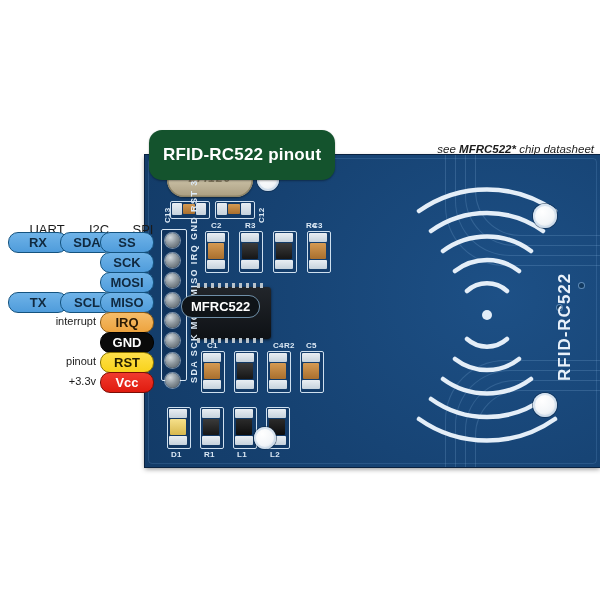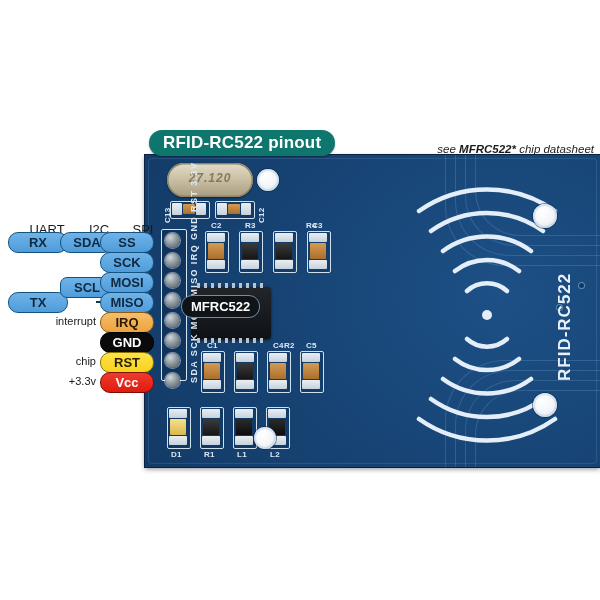--- a/index.html
+++ b/index.html
@@ -9,22 +9,22 @@
     font-family:"Liberation Sans", sans-serif;
     overflow:hidden;
     position:relative;
   }
   #stage{position:absolute;left:0;top:0;width:600px;height:600px;}
 
   
   .title-badge{
     position:absolute;left:149px;top:130px;
     height:26px;line-height:26px;
-    padding:0 14px;
-    background:#0f766e;
+    padding:12px 14px;
+    background:#14532d;
     border-radius:13px;
     color:#ffffff;
     font-size:17px;font-weight:bold;
     letter-spacing:.2px;
     white-space:nowrap;
     z-index:40;
     box-shadow:0 1px 2px rgba(0,0,0,.35);
   }
   .datasheet-note{
     position:absolute;right:6px;top:143px;
@@ -353,28 +353,28 @@
   <div class="link" style="left:140px;top:301px;width:12px;"></div>
   <div class="link" style="left:140px;top:321px;width:12px;"></div>
   <div class="link" style="left:140px;top:341px;width:12px;"></div>
   <div class="link" style="left:140px;top:361px;width:12px;"></div>
   <div class="link" style="left:140px;top:381px;width:12px;"></div>
 
   <div class="pill pill-blue" style="left:8px;top:232px;width:58px;">RX</div>
   <div class="pill pill-blue" style="left:8px;top:292px;width:58px;">TX</div>
 
   <div class="pill pill-blue" style="left:60px;top:232px;width:52px;">SDA</div>
-  <div class="pill pill-blue" style="left:60px;top:277px;width:52px;border-radius:7px;">SCL</div>
+  <div class="pill pill-blue" style="left:60px;top:292px;width:52px;">SCL</div>
 
   <div class="pill pill-blue" style="left:100px;top:232px;width:52px;">SS</div>
   <div class="pill pill-blue" style="left:100px;top:252px;width:52px;">SCK</div>
   <div class="pill pill-blue" style="left:100px;top:272px;width:52px;">MOSI</div>
   <div class="pill pill-blue" style="left:100px;top:292px;width:52px;">MISO</div>
   <div class="pill pill-orange" style="left:100px;top:312px;width:52px;">IRQ</div>
   <div class="pill pill-black" style="left:100px;top:332px;width:52px;">GND</div>
   <div class="pill pill-yellow" style="left:100px;top:352px;width:52px;">RST</div>
   <div class="pill pill-red" style="left:100px;top:372px;width:52px;">Vcc</div>
 
   <div class="side-note" style="left:18px;top:315px;width:78px;">interrupt</div>
-  <div class="side-note" style="left:18px;top:355px;width:78px;">chip</div>
+  <div class="side-note" style="left:18px;top:355px;width:78px;">pinout</div>
   <div class="side-note" style="left:18px;top:375px;width:78px;">+3.3v</div>
 
 </div>
 
 </body></html>

